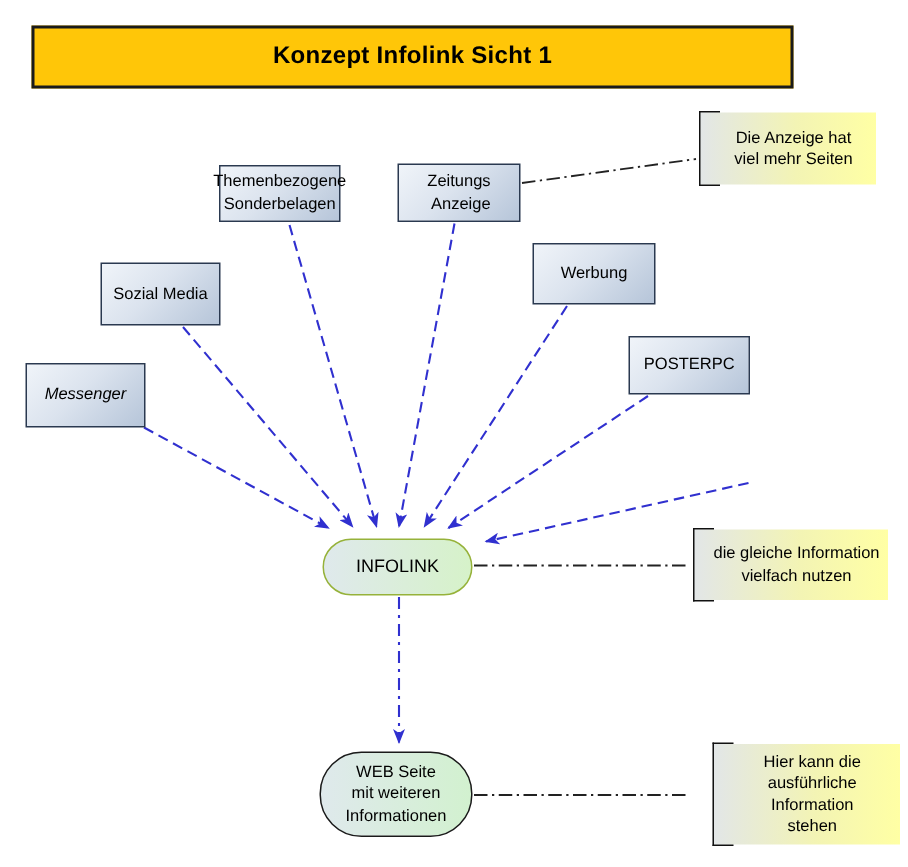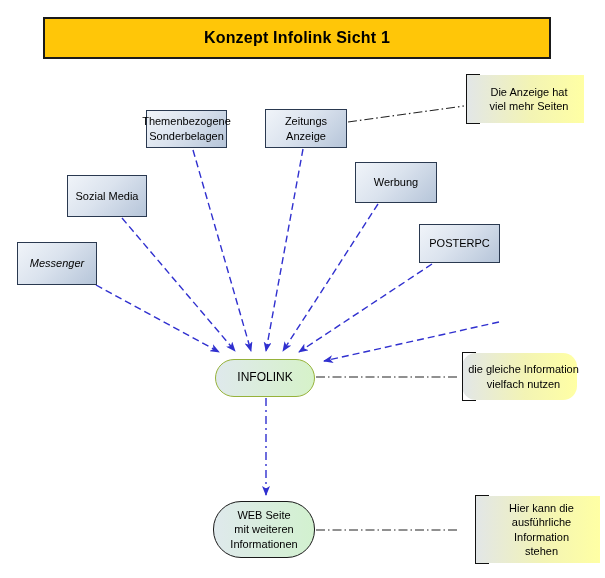--- a/index.html
+++ b/index.html
@@ -6,21 +6,21 @@
   #stage{
     position:relative;width:605px;height:578px;background:#ffffff;
     font-family:"Liberation Sans", sans-serif;color:#000;overflow:hidden;
   }
   #wires{position:absolute;left:0;top:0;width:605px;height:578px;}
 
   .banner{
     position:absolute;left:21px;top:17px;width:508px;height:42px;
     background:#ffc608;border:2px solid #1a1a1a;box-sizing:border-box;
     display:flex;align-items:center;justify-content:center;
-    font-size:16px;font-weight:bold;letter-spacing:0.2px;margin-left:22px;
+    font-size:16px;font-weight:bold;letter-spacing:0.2px;
   }
 
   .src-box{
     position:absolute;box-sizing:border-box;
     background:linear-gradient(135deg,#f0f4f9 0%,#dbe3ee 45%,#b6c5d9 100%);
     border:1.6px solid #2a3950;
     display:flex;align-items:center;justify-content:center;text-align:center;
     font-size:11px;line-height:1.32;
   }
   .src-box .lbl{white-space:pre;}
@@ -51,27 +51,27 @@
     font-size:11px;line-height:1.3;padding-left:8px;
   }
   .note .lbl{white-space:pre;}
   .note .bracket{
     position:absolute;left:0;top:-1px;bottom:-1px;width:13px;
     border-left:1.7px solid #111;border-top:1.7px solid #111;border-bottom:1.7px solid #111;
     pointer-events:none;
   }
 
   #note-anzeige{left:466px;top:75px;width:118px;height:48px;}
-  #note-information{left:462px;top:353px;width:115px;height:47px;border-radius:14px;}
+  #note-information{left:462px;top:353px;width:130px;height:47px;}
   #note-ausfuehrlich{left:460px;top:496px;width:125px;height:67px;margin-left:15px;}
 
   #box-messenger{left:17px;top:242px;width:80px;height:43px;font-style:italic;}
   #box-sozial-media{left:67px;top:175px;width:80px;height:42px;}
   #box-themenbezogene{left:146px;top:110px;width:81px;height:38px;}
-  #box-zeitungs-anzeige{left:265px;top:109px;width:82px;height:39px;}
+  #box-zeitungs-anzeige{left:265px;top:109px;width:82px;height:39px;text-align:right;}
   #box-werbung{left:355px;top:162px;width:82px;height:41px;}
   #box-posterpc{left:419px;top:224px;width:81px;height:39px;}
   #box-web-seiten{left:495px;top:283px;width:92px;height:40px;}
 </style>
 </head>
 <body>
 
 <div id="stage">
 
   <svg id="wires" viewBox="0 0 605 578">

